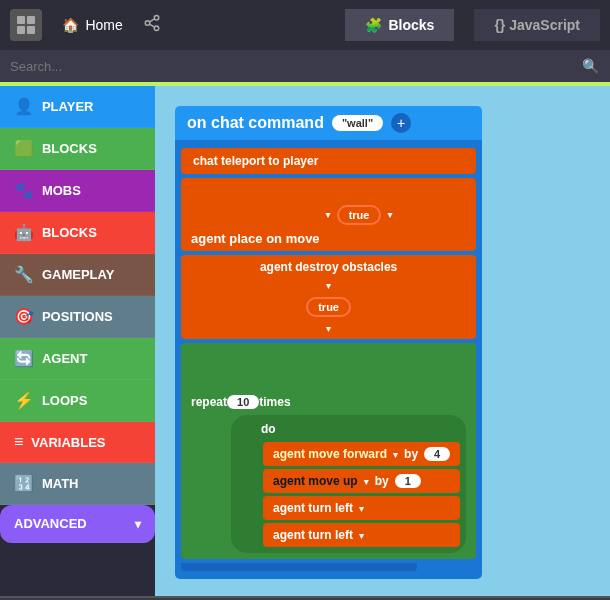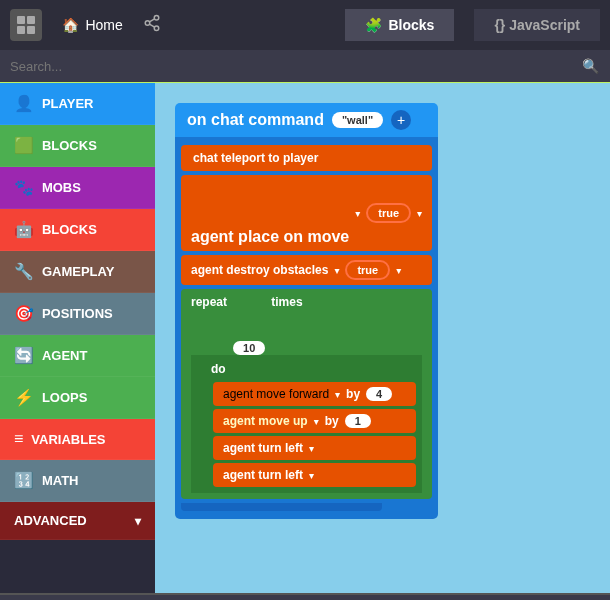--- a/index.html
+++ b/index.html
@@ -22,21 +22,21 @@
     .tab-btn {
       padding: 8px 20px; border: none; cursor: pointer; font-size: 14px; font-weight: bold;
       display: flex; align-items: center; gap: 6px;
     }
     .tab-blocks { background: #4a4a5a; color: white; }
     .tab-js { background: #3a3a4a; color: #aaa; }
 
     
     .search-bar {
       background: #3a3a4a; padding: 8px 10px; display: flex; align-items: center; gap: 6px;
-      border-bottom: 1px solid #bef264;
+      border-bottom: 4px solid #bef264;
     }
     .search-input {
       background: transparent; border: none; color: #ccc; font-size: 13px; outline: none; flex: 1;
     }
     .search-icon { color: #aaa; font-size: 14px; }
 
     
     .main { display: flex; height: 510px; }
 
     
@@ -50,21 +50,21 @@
     .si-player { background: #2196f3; }
     .si-blocks { background: #4caf50; }
     .si-mobs { background: #9c27b0; }
     .si-agent { background: #f44336; }
     .si-gameplay { background: #795548; }
     .si-positions { background: #607d8b; }
     .si-loops { background: #4caf50; }
     .si-logic { background: #4caf50; }
     .si-variables { background: #f44336; }
     .si-math { background: #607d8b; }
-    .si-advanced { background: #7f1d1d; justify-content: space-between; }
+    .si-advanced { background: #8b5cf6; justify-content: space-between; border-radius: 12px; }
 
     
     .canvas-area {
       flex: 1; background: #87ceeb; position: relative; overflow: hidden;
     }
 
     
     .blocks-container {
       position: absolute; top: 20px; left: 20px;
     }
@@ -181,52 +181,52 @@
         <div class="add-btn">+</div>
       </div>
 
       <div style="background:#1976d2; padding:4px 6px 8px 6px; border-radius:0 0 5px 5px;">
 
         <div style="background:#e65100; border-radius:4px; padding:6px 12px; margin-top:4px; color:white; font-size:12px; font-weight:bold;">
           <span>chat teleport to player</span>
         </div>
 
         <div style="background:#e65100; border-radius:4px; padding:5px 10px; margin-top:4px; display:flex; align-items:center; gap:6px;">
-          <span style="color:white; font-size:16px; font-weight:bold;margin-top:48px;">agent  place on move</span>
+          <span style="color:white; font-size:13px; font-weight:bold;margin-top:48px;">agent  place on move</span>
           <span style="font-size:10px; color:white;">▾</span>
           <span style="background:#e65100; color:white; border-radius:10px; padding:2px 10px; font-size:11px; font-weight:bold; border:2px solid #ff7043;">true</span>
           <span style="font-size:10px; color:white;">▾</span>
         </div>
 
-        <div style="background:#e65100; border-radius:4px; padding:5px 10px; margin-top:4px; display:flex; align-items:center; gap:6px;">
+        <div style="background:#e65100; border-radius:4px; padding:5px 10px; margin-top:4px; display:flex; align-items:center; gap:6px;flex-direction:column;">
           <span style="color:white; font-size:12px; font-weight:bold;">agent  destroy obstacles</span>
           <span style="font-size:10px; color:white;">▾</span>
           <span style="background:#e65100; color:white; border-radius:10px; padding:2px 10px; font-size:11px; font-weight:bold; border:2px solid #ff7043;">true</span>
           <span style="font-size:10px; color:white;">▾</span>
         </div>
 
         <div style="background:#388e3c; border-radius:4px; padding:6px 10px 0 10px; margin-top:4px;">
-          <div style="display:flex; align-items:flex-start; gap:6px; color:white; font-size:12px; font-weight:bold; ">
+          <div style="display:flex; align-items:flex-end; color:white; font-size:12px; font-weight:bold; padding-bottom:6px;">
             <span>repeat</span>
             <span style="background:white; color:#333; border-radius:12px; padding:1px 10px; font-size:11px; font-weight:bold;margin-top:46px;">10</span>
             <span>times</span>
           </div>
 
-          <div style="background:#2e7d32; border-radius:0; padding:4px 6px 6px 14px;">
+          <div style="background:#2e7d32; border-radius:16px; padding:4px 6px 6px 24px;margin-left:40px;">
             <div style="color:white; font-size:12px; font-weight:bold; padding:3px 6px;">do</div>
 
             <div style="background:#e65100; border-radius:4px; padding:5px 10px; margin-top:3px; margin-left:8px; display:flex; align-items:center; gap:6px;">
-              <span style="color:#000000; font-size:12px; font-weight:normal;">agent move  forward</span>
+              <span style="color:#fef9c3; font-size:12px; font-weight:bold;">agent move  forward</span>
               <span style="font-size:10px; color:white;">▾</span>
               <span style="color:white; font-size:12px; font-weight:bold;">by</span>
               <span style="background:white; color:#333; border-radius:12px; padding:1px 10px; font-size:11px; font-weight:bold;">4</span>
             </div>
 
             <div style="background:#e65100; border-radius:4px; padding:5px 10px; margin-top:3px; margin-left:8px; display:flex; align-items:center; gap:6px;">
-              <span style="color:#fef9c3; font-size:12px; font-weight:bold;">agent move  up</span>
+              <span style="color:#0f172a; font-size:12px; font-weight:bold;">agent move  up</span>
               <span style="font-size:10px; color:white;">▾</span>
               <span style="color:white; font-size:12px; font-weight:bold;">by</span>
               <span style="background:white; color:#333; border-radius:12px; padding:1px 10px; font-size:11px; font-weight:bold;">1</span>
             </div>
 
             <div style="background:#e65100; border-radius:4px; padding:5px 10px; margin-top:3px; margin-left:8px; display:flex; align-items:center; gap:6px;">
               <span style="color:white; font-size:12px; font-weight:bold;">agent turn  left</span>
               <span style="font-size:10px; color:white;">▾</span>
             </div>
 

